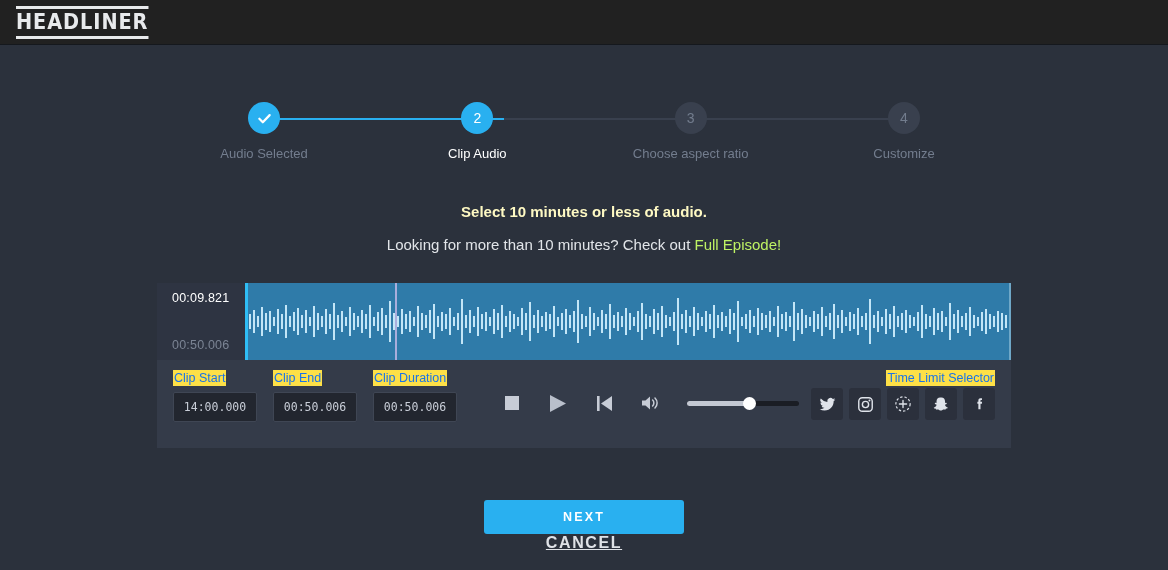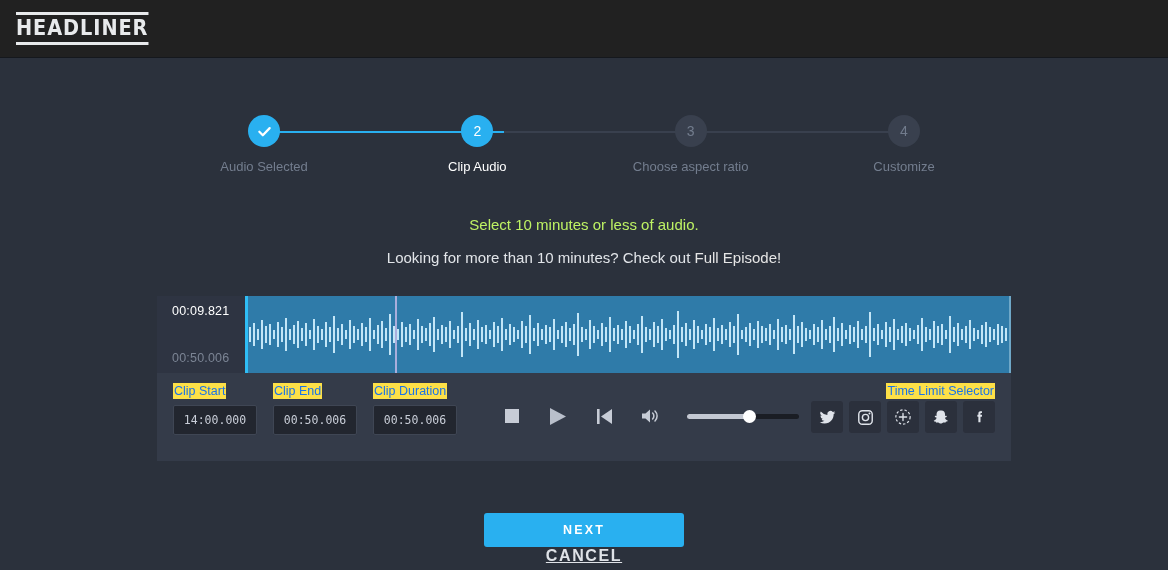--- a/index.html
+++ b/index.html
@@ -5,21 +5,21 @@
   * { box-sizing: border-box; margin: 0; padding: 0; }
   html, body {
     width: 1168px; height: 570px;
     background: #2b313c;
     font-family: "Liberation Sans", sans-serif;
     overflow: hidden;
   }
 
   
   .header {
-    height: 58px;
+    height: 45px;
     background: #212121;
     border-bottom: 1px solid #15181d;
     display: flex;
     align-items: center;
     padding-left: 16px;
   }
   .logo {
     color: #e8eaec;
     font-family: "DejaVu Sans", sans-serif;
     font-weight: 700;
@@ -64,23 +64,23 @@
   .dot svg { display: block; }
   .step-label {
     margin-top: 12px;
     font-size: 13px;
     color: #737d8e;
   }
   .step-label.current { color: #ffffff; }
 
   
   .instructions { text-align: center; margin-top: 36px; }
-  .instr-line1 { color: #bef264; font-size: 15px; }
+  .instr-line1 { color: #fef9c3; font-size: 15px; font-weight: bold; }
   .instr-line2 { color: #e2e5e9; font-size: 15px; margin-top: 16px; }
-  .link { color: #e5e5e5; text-decoration: none; cursor: pointer; }
+  .link { color: #bef264; text-decoration: none; cursor: pointer; }
 
   
   .panel {
     width: 854px;
     margin: 30px auto 0 auto;
     background: #343b49;
   }
   .wave-row {
     height: 77px;
     display: flex;

